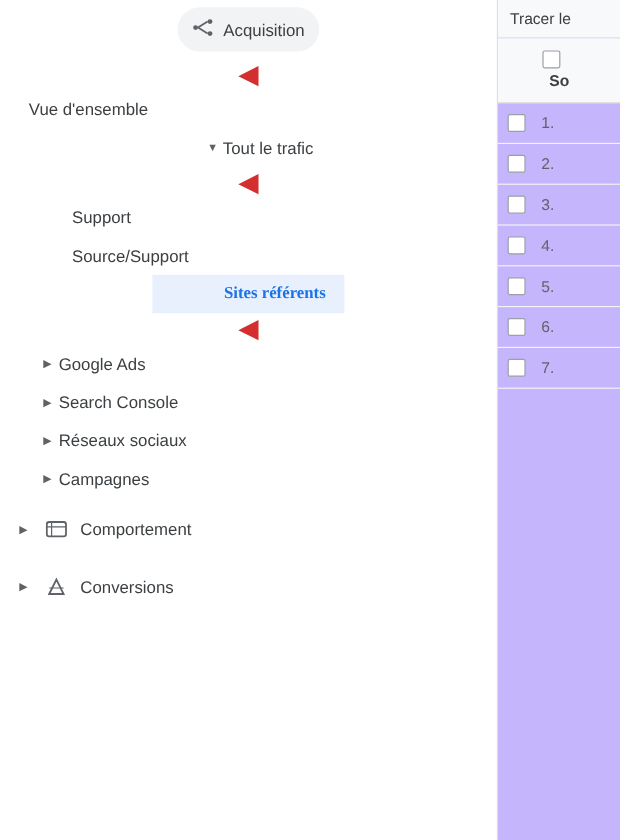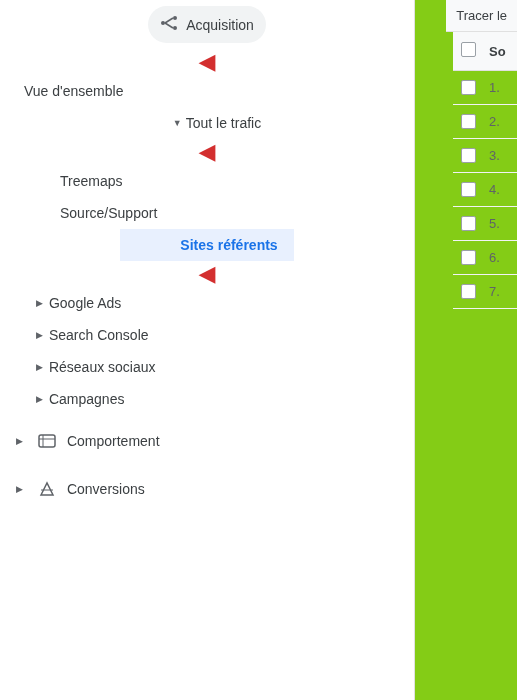--- a/index.html
+++ b/index.html
@@ -62,20 +62,21 @@
       cursor: pointer;
     }
 
     
     .nav-active {
       padding: 8px 16px 8px 60px;
       color: #1a73e8;
       font-weight: 700;
       background: #e8f0fe;
       cursor: pointer;
+      font-family: Liberation Serif, serif;
     }
 
     
     .nav-expandable {
       display: flex;
       align-items: center;
       gap: 6px;
       padding: 8px 16px 8px 36px;
       color: #3c4043;
       cursor: pointer;
@@ -123,44 +124,44 @@
     .row-with-arrow {
       display: flex;
       align-items: center;
       justify-content: space-between;
       flex-direction: column;
     }
 
     
     .right-panel {
       flex: 1;
-      background: #84cc16;
+      background: #c4b5fd;
       display: flex;
       flex-direction: column;
-      align-items: flex-end;
     }
 
     .right-header {
       padding: 8px 10px;
       border-bottom: 1px solid #e0e0e0;
       font-size: 13px;
       color: #3c4043;
       background: #f8f9fa;
     }
 
     .right-table {
       flex: 1;
     }
 
     .table-header {
       display: flex;
       align-items: center;
       padding: 10px 8px;
       border-bottom: 1px solid #e0e0e0;
       background: #f8f9fa;
+      flex-direction: column;
     }
 
     .table-header .col-check {
       width: 28px;
     }
 
     .table-header .col-label {
       font-weight: 600;
       color: #3c4043;
       font-size: 13px;
@@ -224,21 +225,21 @@
   <div class="row-with-arrow">
     <div class="nav-tout-trafic">
       <span class="expand-arrow">▼</span>
       <span>Tout le trafic</span>
     </div>
     <span class="red-arrow">◀</span>
   </div>
 
 
   <div class="nav-sub-2">
-    <span>Treemaps</span>
+    <span>Support</span>
   </div>
 
   <div class="nav-sub-2">
     <span>Source/Support</span>
   </div>
 
   <div class="row-with-arrow">
     <div class="nav-active">
       <span>Sites référents</span>
     </div>

